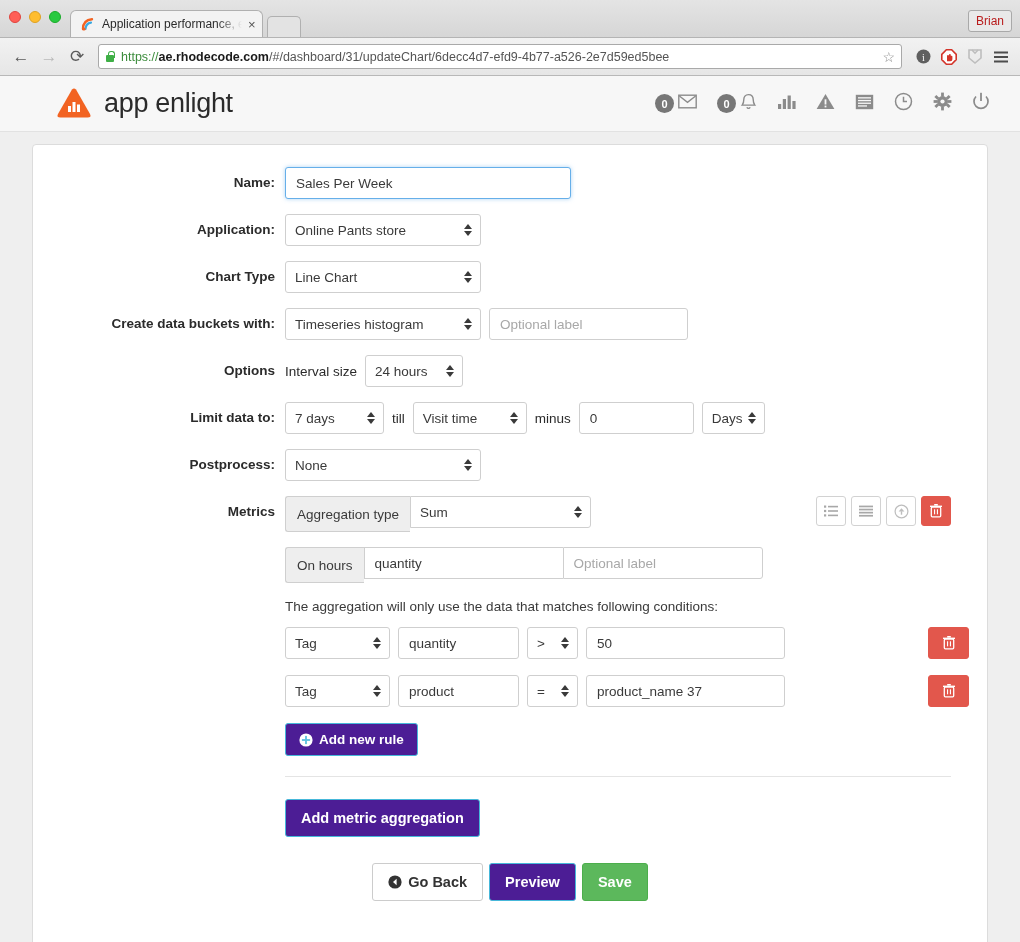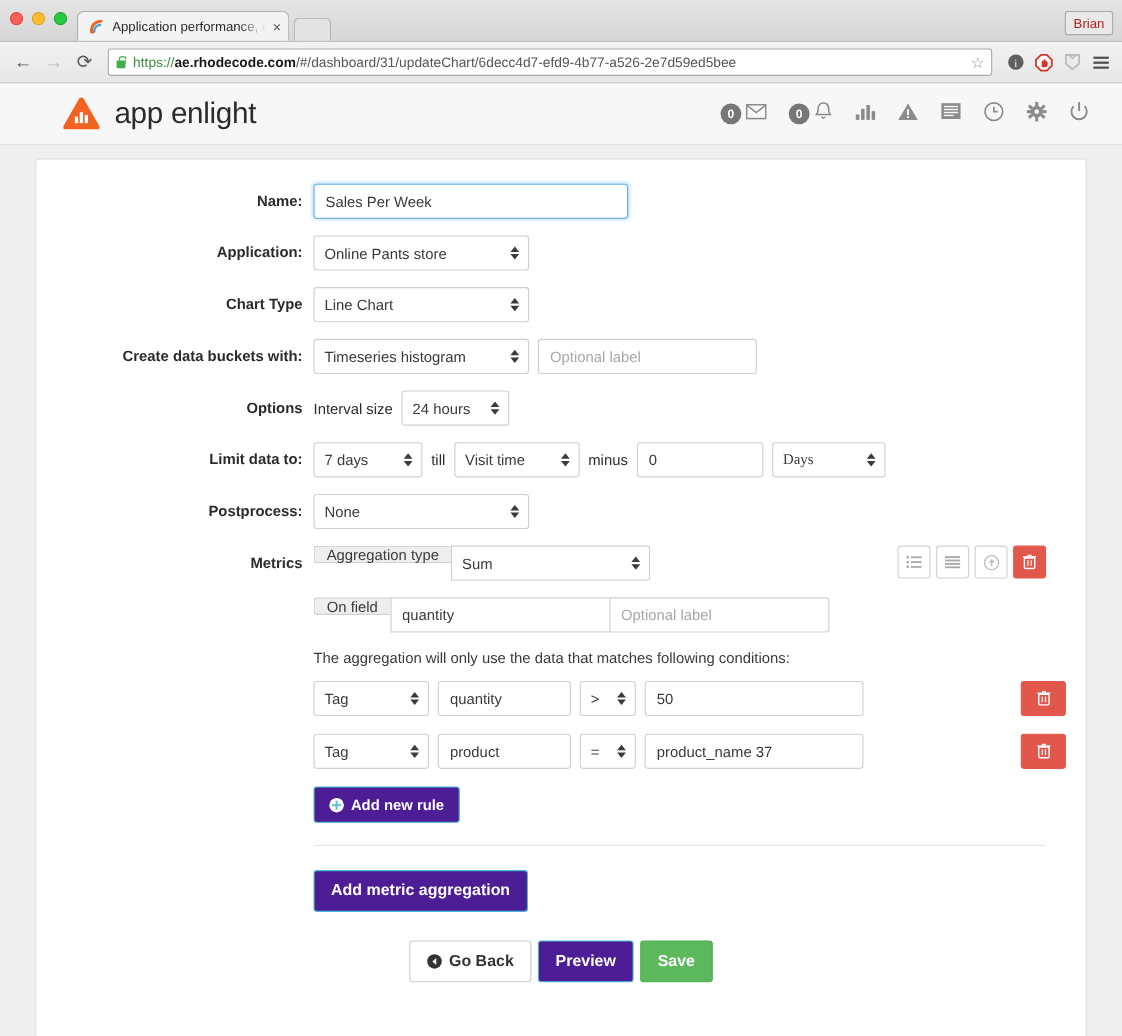--- a/index.html
+++ b/index.html
@@ -239,30 +239,30 @@
   .sel .caret i.down { border-top: 5px solid #3a3a3a; }
 
   .w-app { width: 196px; }
   .w-chart { width: 196px; }
   .w-bucket { width: 196px; }
   .w-optlabel { width: 199px; }
   .w-interval { width: 98px; }
   .w-limit { width: 99px; }
   .w-till { width: 114px; }
   .w-minusnum { width: 115px; }
-  .w-unit { width: 103px; font-family: Liberation Serif, serif; }
+  .w-unit { width: 63px; }
   .w-post { width: 196px; }
   .w-agg { width: 181px; }
 
   .plain-lbl { font-size: 13.5px; color: #2b2b2b; }
 
   
   .igroup { display: flex; align-items: stretch; }
   .iaddon {
-    height: 16px;
+    height: 36px;
     background: #eeeeee;
     border: 1px solid #cfcfcf;
     border-right: none;
     border-radius: 3px 0 0 3px;
     display: flex; align-items: center;
     padding: 0 11px;
     font-size: 13.5px; color: #3a3a3a;
     white-space: nowrap;
   }
   .igroup .sel, .igroup .inp { border-radius: 0 3px 3px 0; }
@@ -664,21 +664,21 @@
                   <rect x="4" y="5.3" width="1.1" height="5" fill="#fff"></rect>
                   <rect x="6.9" y="5.3" width="1.1" height="5" fill="#fff"></rect>
                 </svg>
               </div>
             </div>
           </div>
 
           <div class="metrics-body">
 
             <div class="onfield-group">
-              <span class="iaddon">On field</span>
+              <span class="iaddon">On hours</span>
               <input class="inp w-onfield" type="text" value="quantity" style="">
               <input class="inp w-onlabel last" type="text" placeholder="Optional label" style="">
             </div>
 
             <div class="cond-note">The aggregation will only use the data that matches following conditions:</div>
 
             <div class="cond-row">
               <div class="sel w-tag">
                 <span>Tag</span>
                 <span class="caret">

